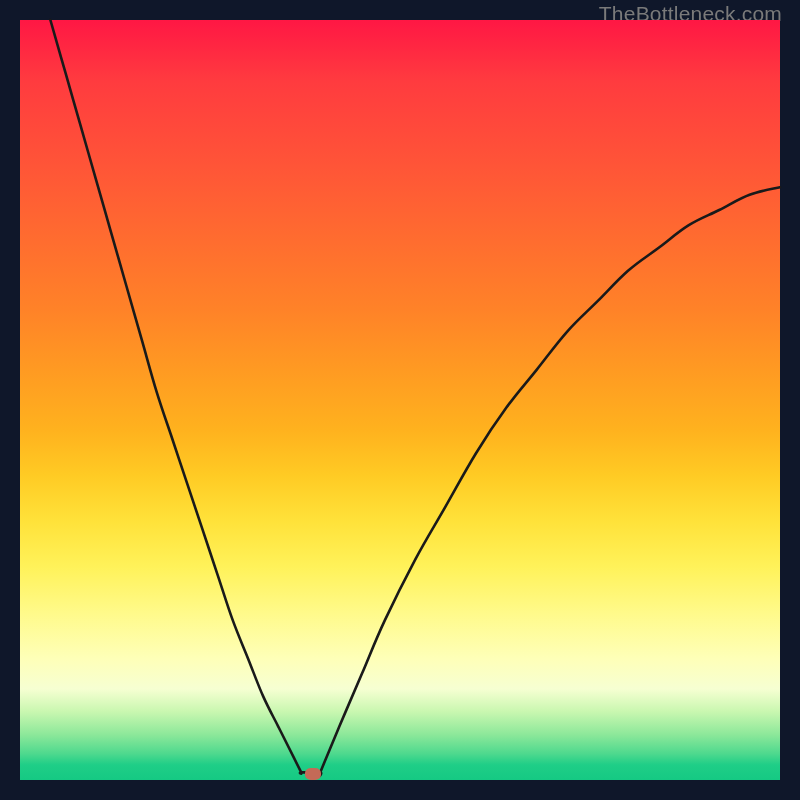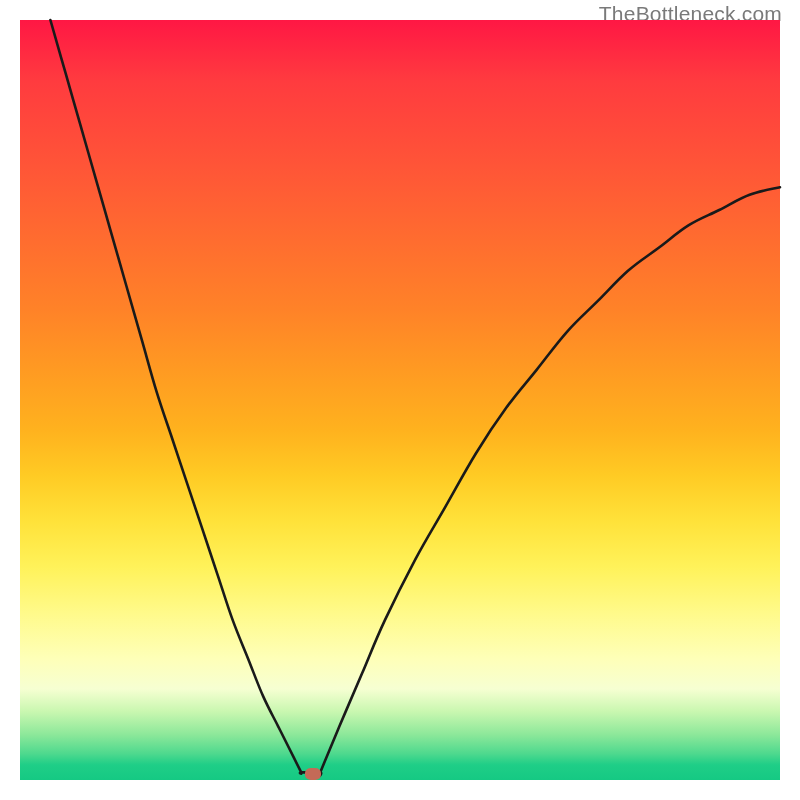--- a/index.html
+++ b/index.html
@@ -9,21 +9,21 @@
     height: 800px;
     background: #000000;
     overflow: hidden;
     font-family: Arial, Helvetica, sans-serif;
   }
   .frame {
     position: absolute;
     inset: 0;
     width: 800px;
     height: 800px;
-    background: #ffffff;
+    background: #0f172a;
   }
   .plot-area {
     position: absolute;
     left: 20px;
     top: 20px;
     width: 760px;
     height: 760px;
     
     background: linear-gradient(
       to bottom,

